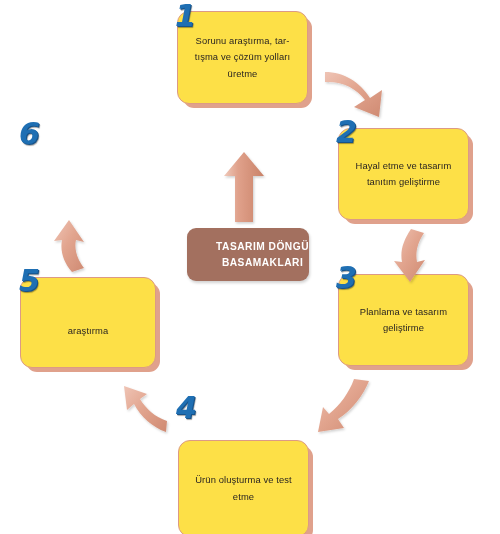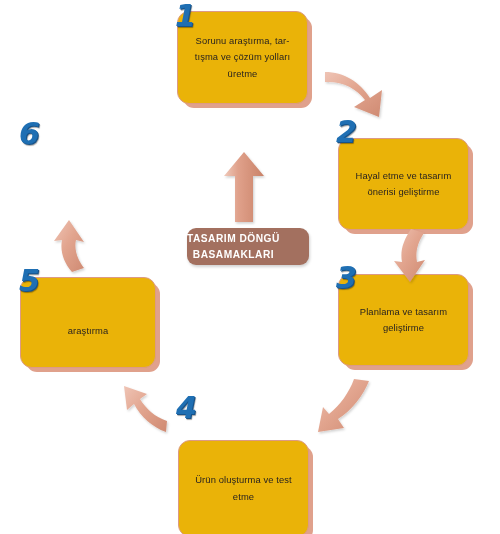--- a/index.html
+++ b/index.html
@@ -13,21 +13,21 @@
     font-family: "Liberation Sans", sans-serif;
   }
   #canvas {
     position: absolute;
     left: 0; top: 0;
     width: 500px; height: 534px;
   }
   .step {
     position: absolute;
     box-sizing: border-box;
-    background: #eab308;
+    background: #fde047;
     border: 1px solid #dc9a85;
     border-radius: 12px;
     box-shadow: 5px 5px 0 -1px #e0a18c;
     display: flex;
     align-items: center;
     justify-content: center;
     padding: 6px 10px;
   }
   .step-text {
     font-size: 9.4px;
@@ -44,47 +44,47 @@
     line-height: 1;
     color: #1f6fb3;
     text-shadow: 1px 1px 0 #17538a, 1.5px 1.5px 1px rgba(0,0,0,0.35);
     z-index: 6;
     font-family: "DejaVu Sans", sans-serif;
     user-select: none;
   }
   .center-box {
     position: absolute;
     left: 187px; top: 228px;
-    width: 122px; height: 37px;
+    width: 122px; height: 53px;
     background: #a3705f;
     border-radius: 9px;
     box-shadow: 1px 2px 3px rgba(0,0,0,0.18);
     display: flex;
     align-items: center;
-    justify-content: flex-start;
+    justify-content: flex-end;
     z-index: 4;
   }
   .center-text {
     color: #ffffff;
     font-size: 10.2px;
     font-weight: bold;
     text-align: center;
     line-height: 1.5;
     letter-spacing: 0.5px;
   }
   .arrow-layer {
     position: absolute;
     left: 0; top: 0;
     width: 500px; height: 534px;
     pointer-events: none;
     z-index: 3;
   }
   
   #step1 { left: 177px; top: 11px;  width: 131px; height: 93px; }
-  #step2 { left: 338px; top: 138px; width: 131px; height: 92px; }
+  #step2 { left: 338px; top: 128px; width: 131px; height: 92px; }
   #step3 { left: 338px; top: 274px; width: 131px; height: 92px; }
   #step4 { left: 178px; top: 424px; width: 131px; height: 97px; margin-top: 16px; }
   #step5 { left: 20px;  top: 277px; width: 136px; height: 91px; }
   #step6 { left: 20px;  top: 130px; width: 136px; height: 90px; }
 </style>
 </head>
 <body>
 
 <div id="canvas">
 
@@ -182,21 +182,21 @@
       <span>Sorunu araştırma, tar-</span><br>
       <span>tışma ve çözüm yolları</span><br>
       <span>üretme</span>
     </div>
   </div>
   <div class="badge" style="left:175px; top:1px;">1</div>
 
   <div class="step" id="step2">
     <div class="step-text">
       <span>Hayal etme ve tasarım</span><br>
-      <span>önerisi geliştirme</span>
+      <span>tanıtım geliştirme</span>
     </div>
   </div>
   <div class="badge" style="left:336px; top:117px;">2</div>
 
   <div class="step" id="step3">
     <div class="step-text">
       <span>Planlama ve  tasarım</span><br>
       <span>geliştirme</span>
     </div>
   </div>

